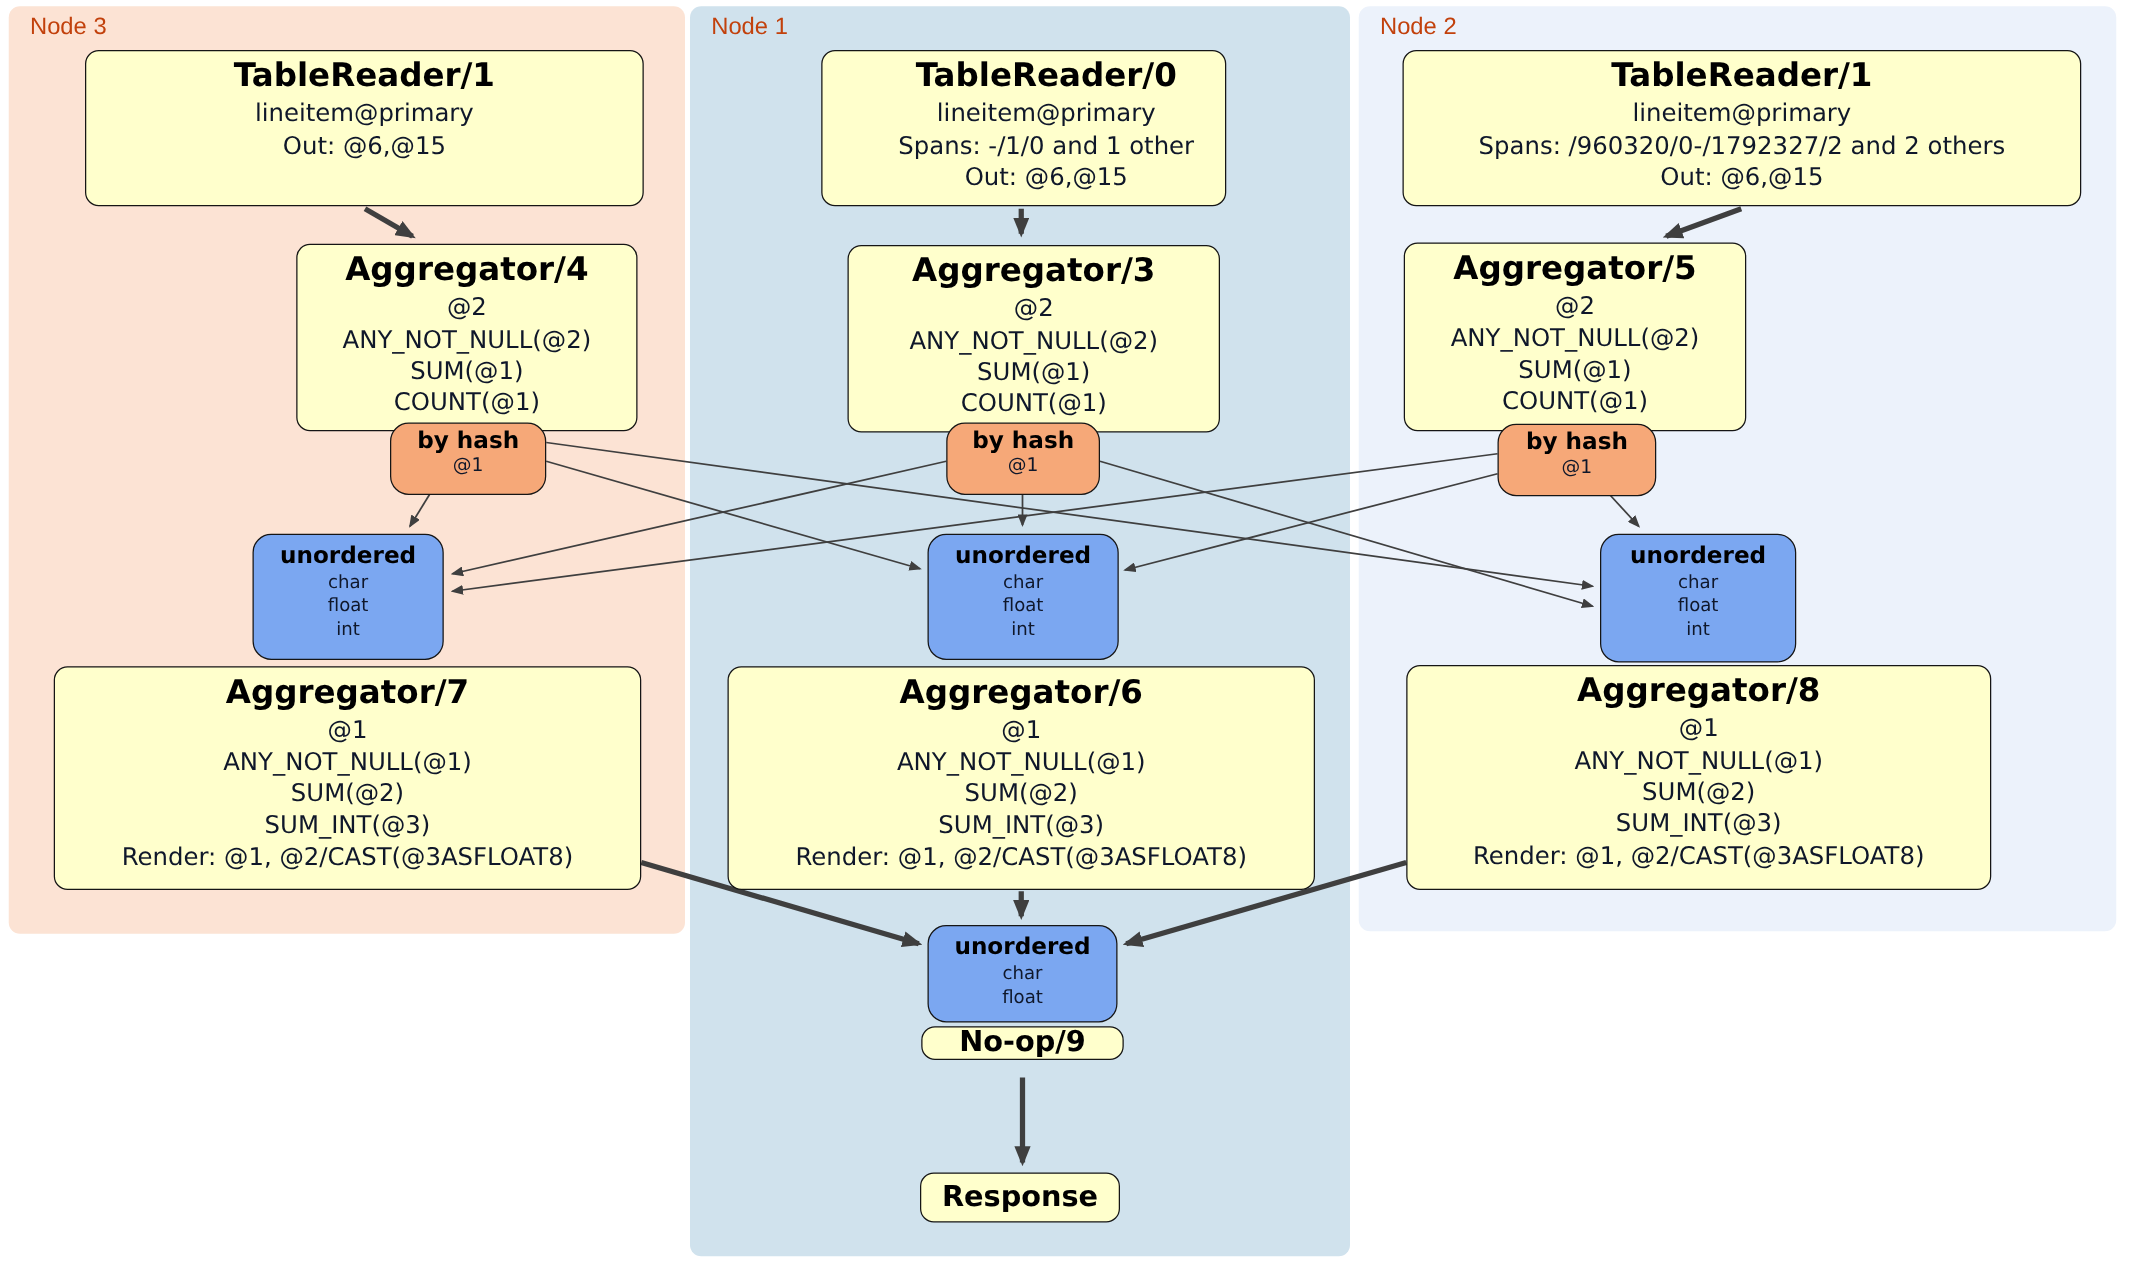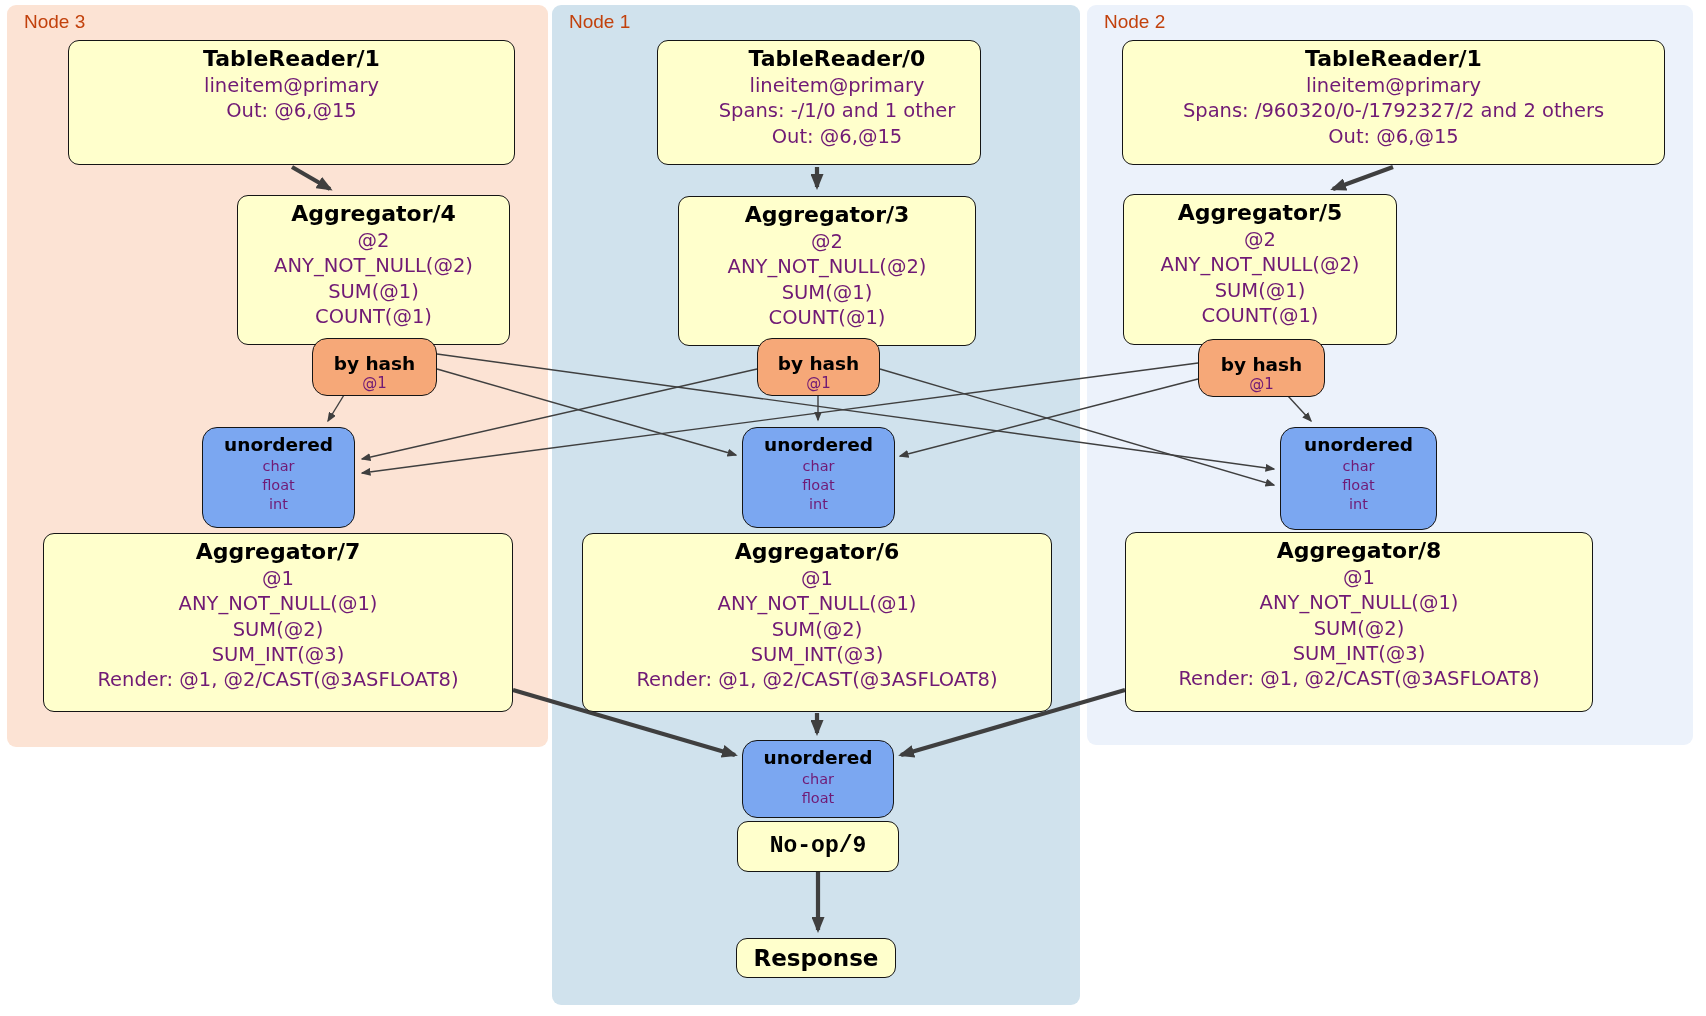--- a/index.html
+++ b/index.html
@@ -7,23 +7,23 @@
          font-family:"DejaVu Sans",sans-serif;}
   .panel{position:absolute;border-radius:9px;z-index:0;}
   .panel-label{position:absolute;left:17px;top:6px;font:19px "Liberation Sans",sans-serif;color:#c2410c;}
   #p-node3{left:7px;top:5px;width:541px;height:742px;background:#fce3d4;}
   #p-node1{left:552px;top:5px;width:528px;height:1000px;background:#d0e2ed;}
   #p-node2{left:1087px;top:5px;width:606px;height:740px;background:#ecf2fb;}
   #edges{position:absolute;left:0;top:0;z-index:1;pointer-events:none;}
   .pbox{position:absolute;background:#ffffcc;border:1.6px solid #151515;border-radius:11px;
         display:flex;flex-direction:column;align-items:center;justify-content:flex-start;
         text-align:center;z-index:2;box-sizing:border-box;padding-top:3px;}
-  .pbox .t{font-weight:bold;font-size:22px;line-height:1.32;white-space:nowrap;color:#000;}
-  .pbox .l{font-size:19.5px;line-height:1.3;white-space:nowrap;color:#701a75;text-align:center;}
-  .router{background:#f6a878;border-radius:15px;z-index:3;padding-top:13px;}
+  .pbox .t{font-weight:bold;font-size:26px;line-height:1.32;white-space:nowrap;color:#000;}
+  .pbox .l{font-size:19.5px;line-height:1.3;white-space:nowrap;color:#0f172a;text-align:center;}
+  .router{background:#f6a878;border-radius:15px;z-index:3;padding-top:2px;}
   .router .t{font-size:18.5px;line-height:1.25;}
   .router .l{font-size:15px;line-height:1.15;}
   .stream{background:#7ba7f1;border-radius:15px;z-index:3;padding-top:5px;}
   .stream .t{font-size:18.5px;line-height:1.3;}
   .stream .l{font-size:14.5px;line-height:1.32;}
   .single{justify-content:center;padding-top:0;}
   .single .t{font-size:23px;}
   
   #b-tr1{left:68px;top:40px;width:447px;height:125px;}
   #b-tr0{left:657px;top:40px;width:324px;height:125px;padding-left:36px;}
@@ -34,21 +34,21 @@
   #b-bh4{left:312px;top:338px;width:125px;height:58px;}
   #b-bh3{left:757px;top:338px;width:123px;height:58px;}
   #b-bh5{left:1198px;top:339px;width:127px;height:58px;}
   #b-u3{left:202px;top:427px;width:153px;height:101px;}
   #b-u1{left:742px;top:427px;width:153px;height:101px;}
   #b-u2{left:1280px;top:427px;width:157px;height:103px;}
   #b-agg7{left:43px;top:533px;width:470px;height:179px;}
   #b-agg6{left:582px;top:533px;width:470px;height:179px;}
   #b-agg8{left:1125px;top:532px;width:468px;height:180px;}
   #b-ufinal{left:742px;top:740px;width:152px;height:78px;}
-  #b-noop{left:737px;top:821px;width:162px;height:51px;font-family:Liberation Mono, monospace;}
+  #b-noop{left:737px;top:821px;width:162px;height:27px;}
   #b-resp{left:736px;top:938px;width:160px;height:40px;}
 </style>
 </head>
 <body>
 
 <div id="stage">
 
   <div class="panel" id="p-node3">
     <div class="panel-label">Node 3</div>
   </div>

